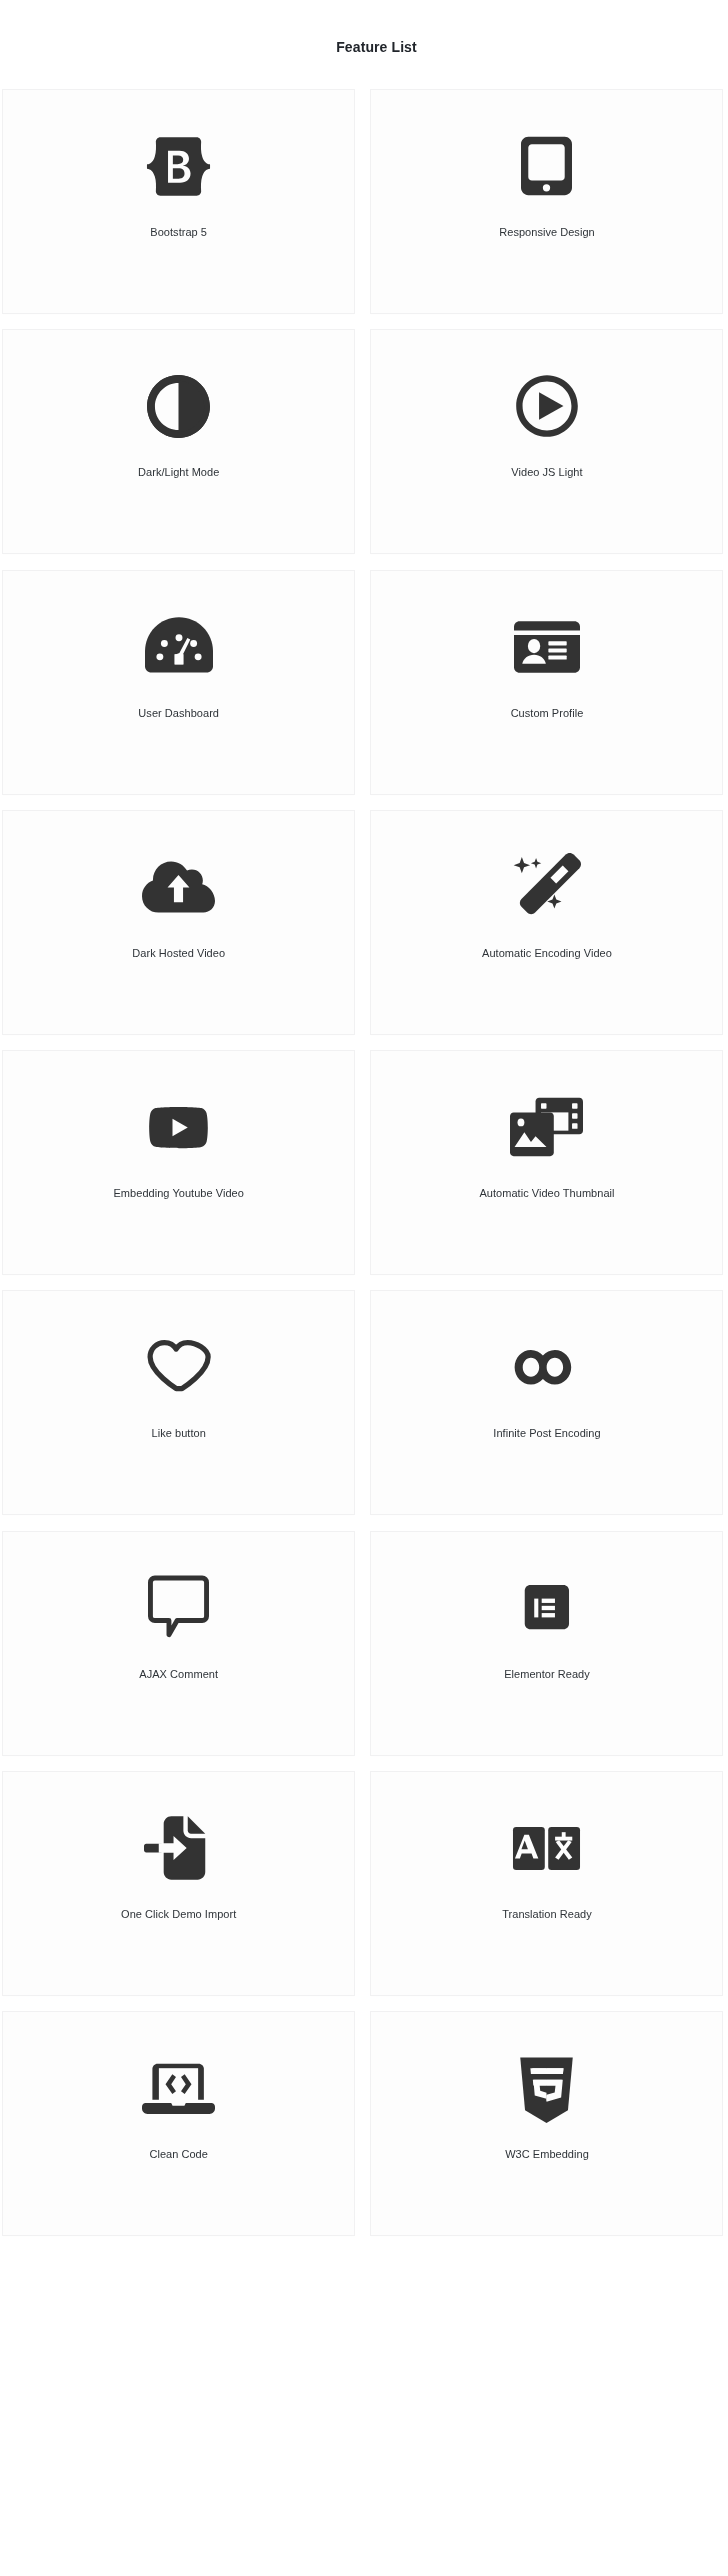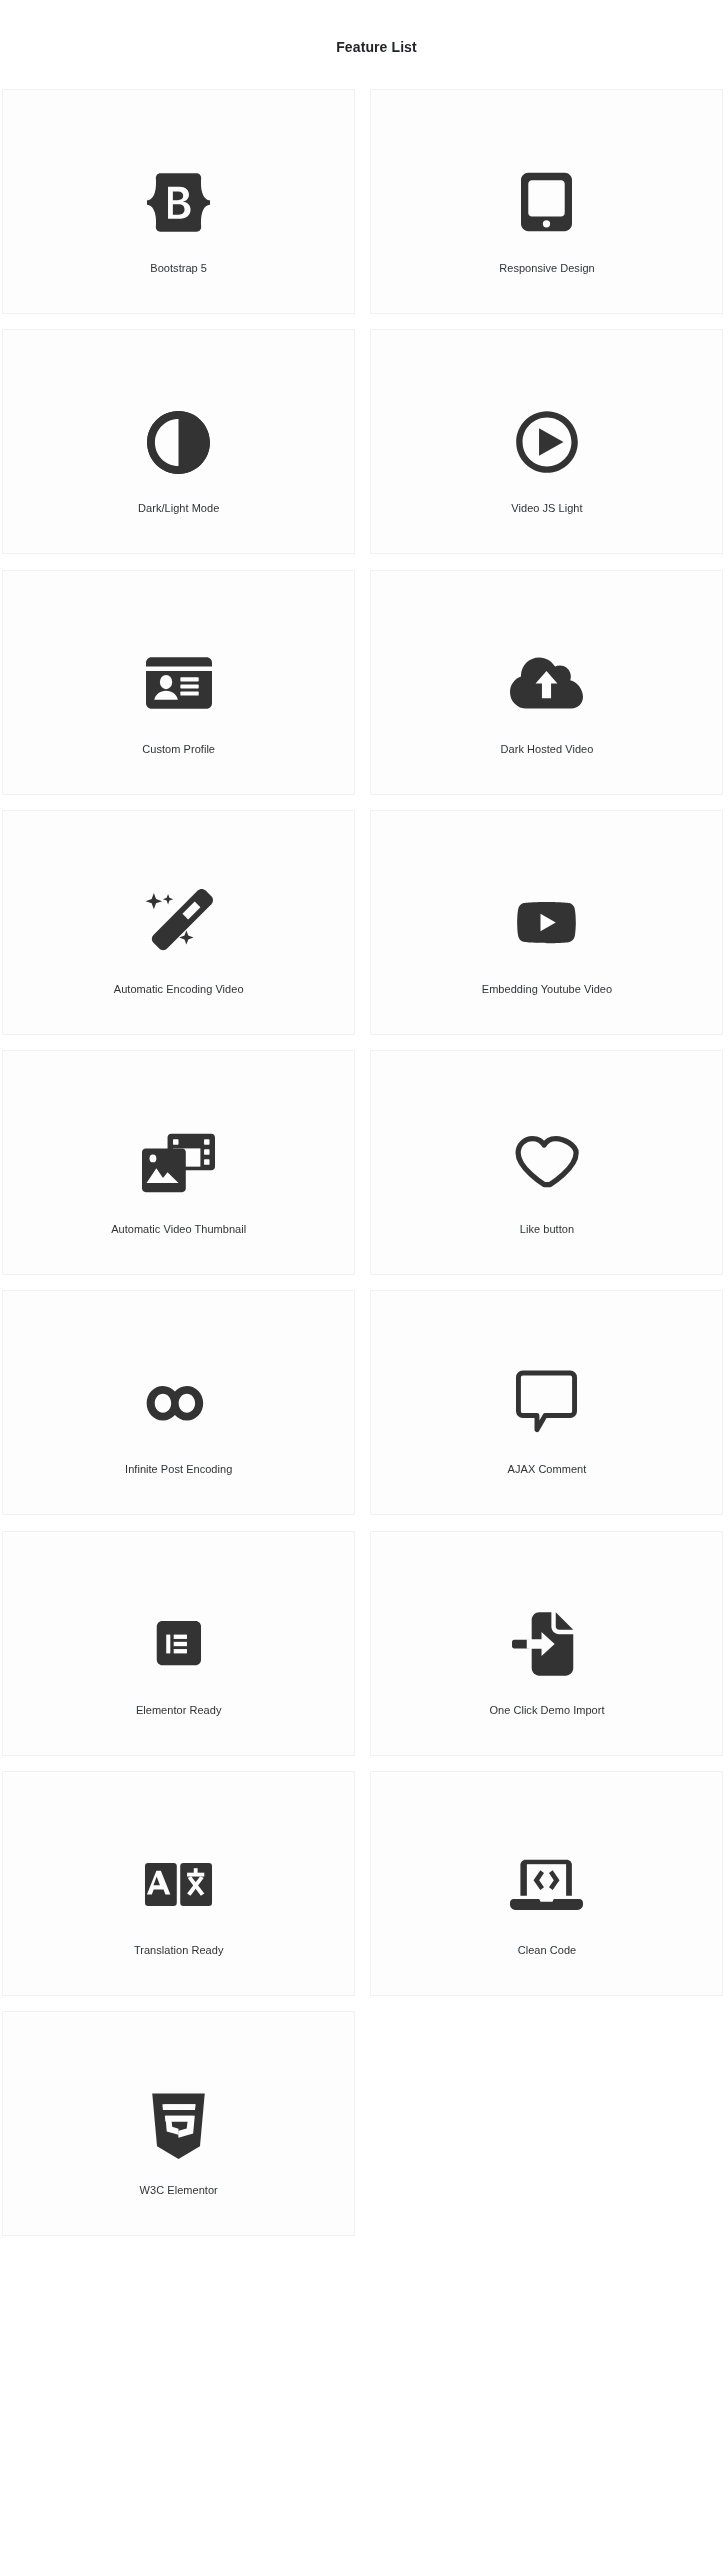--- a/index.html
+++ b/index.html
@@ -46,21 +46,21 @@
   }
 
   .feature-card {
     background: #fdfdfd;
     border: 0.7px solid #f1f1f2;
     box-sizing: border-box;
     height: 225px;
     display: flex;
     flex-direction: column;
     align-items: center;
-    justify-content: center;
+    justify-content: flex-start;
     padding-top: 38px;
     box-shadow: 0 0.7px 1.5px rgba(0,0,0,0.012);
   }
 
   .feature-icon {
     width: 76px;
     height: 76px;
     display: flex;
     align-items: center;
     justify-content: center;
@@ -116,20 +116,35 @@
         <div class="feature-label">Dark/Light Mode</div>
       </div>
       <div class="feature-card">
         <div class="feature-icon">
           <svg width="68" height="68" viewBox="0 0 512 512" fill="currentColor">
       <path d="M256 24C128.1 24 24 128.1 24 256s104.1 232 232 232 232-104.1 232-232S383.9 24 256 24zm0 48c101.5 0 184 82.5 184 184s-82.5 184-184 184S72 357.5 72 256 154.5 72 256 72z"></path>
       <path d="M196 152l184 104-184 104V152z"></path>
     </svg>
         </div>
         <div class="feature-label">Video JS Light</div>
+      </div>
+      <div class="feature-card">
+        <div class="feature-icon">
+          <svg width="68" height="68" viewBox="0 0 512 512" fill="currentColor">
+      <path d="M256 32C114.6 32 0 146.6 0 288v112c0 26.5 21.5 48 48 48h416c26.5 0 48-21.5 48-48V288C512 146.6 397.4 32 256 32z"></path>
+      <circle cx="112" cy="330" r="26" fill="#fdfdfd"></circle>
+      <circle cx="146" cy="230" r="26" fill="#fdfdfd"></circle>
+      <circle cx="256" cy="186" r="26" fill="#fdfdfd"></circle>
+      <circle cx="366" cy="230" r="26" fill="#fdfdfd"></circle>
+      <circle cx="400" cy="330" r="26" fill="#fdfdfd"></circle>
+      <path fill="#fdfdfd" d="M225 386h62v-78l54-108-22-11-60 112-34 14v71z"></path>
+      <path fill="#fdfdfd" d="M222 310h68v78h-68z"></path>
+    </svg>
+        </div>
+        <div class="feature-label">User Dashboard</div>
       </div>
       <div class="feature-card">
         <div class="feature-icon">
           <svg width="66" height="66" viewBox="0 0 576 512" fill="currentColor">
       <path d="M528 32H48C21.5 32 0 53.5 0 80v32h576V80c0-26.5-21.5-48-48-48z"></path>
       <path d="M0 152v280c0 26.5 21.5 48 48 48h480c26.5 0 48-21.5 48-48V152H0z"></path>
       <ellipse cx="175" cy="248" rx="54" ry="62" fill="#fdfdfd"></ellipse>
       <path fill="#fdfdfd" d="M175 324c-52 0-95 34-103 79h206c-8-45-51-79-103-79z"></path>
       <rect x="300" y="206" width="160" height="36" rx="6" fill="#fdfdfd"></rect>
       <rect x="300" y="268" width="160" height="36" rx="6" fill="#fdfdfd"></rect>
@@ -261,18 +276,18 @@
         <div class="feature-icon">
           <svg width="61" height="70" viewBox="0 0 384 512" fill="currentColor">
       <path d="M0 32l35 387 157 93 157-93L384 32H0z"></path>
       <path fill="#fdfdfd" d="M192 111h124l-4 42H192v-42zm0 0v42H78l-4-42h118zm0 84h119l-12 131-107 30v-44l67-19 6-56H192v-42zm0 0v42H96l-4-42h100z"></path>
       <path fill="#fdfdfd" d="M192 111h124l-4 42-120 0 0-42z"></path>
       <path fill="#fdfdfd" d="M88 111h104v42H92l-4-42z"></path>
       <path fill="#fdfdfd" d="M96 195h96v42h-50l4 40 46 13v44l-86-24-10-115z"></path>
       <path fill="#fdfdfd" d="M192 195h112l-11 127-101 28v-44l60-17 6-52h-66v-42z"></path>
     </svg>
         </div>
-        <div class="feature-label">W3C Elementor</div>
+        <div class="feature-label">W3C Embedding</div>
       </div>
     </div>
 
 </div>
 
 
 </body></html>

